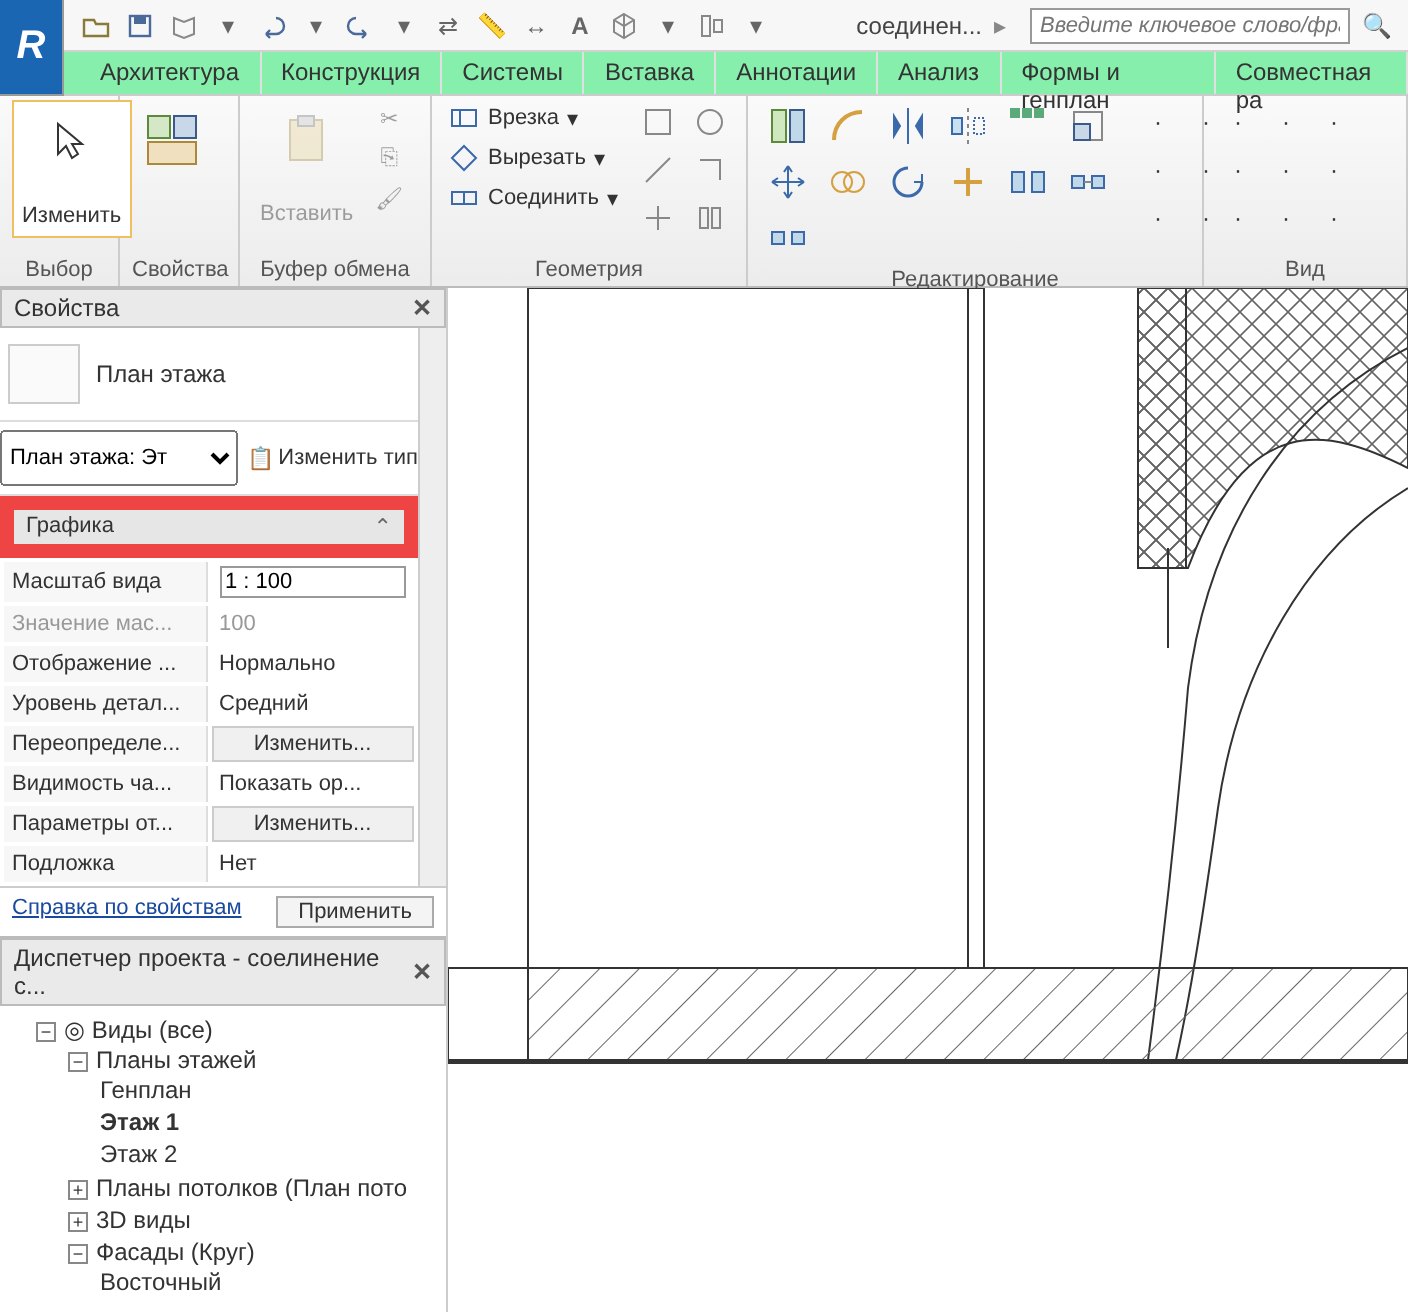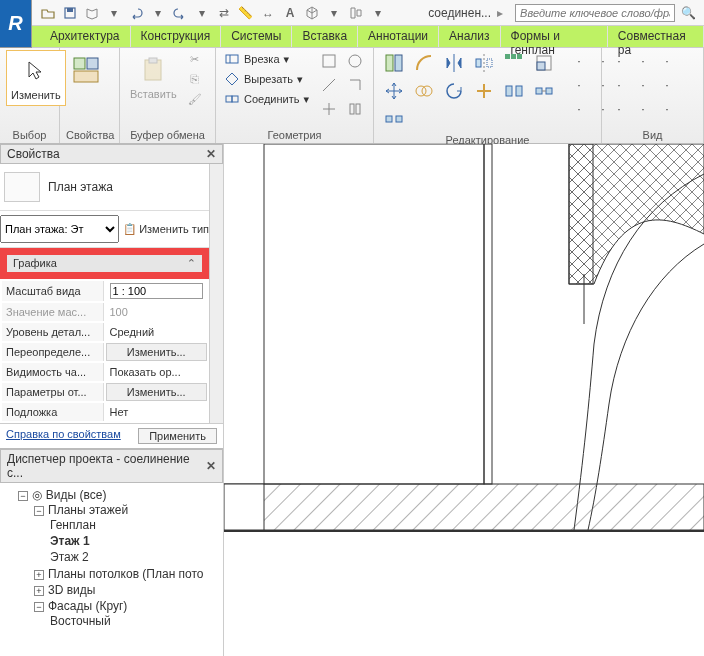--- a/index.html
+++ b/index.html
@@ -3,29 +3,29 @@
 <meta charset="utf-8">
 <style>
 * { box-sizing: border-box; margin: 0; padding: 0; font-family: "Segoe UI", Tahoma, sans-serif; }
 body { background: #fff; width: 704px; height: 656px; overflow: hidden; font-size: 12px; color: #333; }
 .titlebar { height: 26px; background: #f7f7f7; border-bottom: 1px solid #d0d0d0; display: flex; align-items: center; padding: 0 4px; gap: 2px; }
 .titlebar .qat { display: flex; gap: 6px; align-items: center; }
 .titlebar .qat-icon { width:16px; height:16px; color:#666; display:flex; align-items:center; justify-content:center; cursor:pointer; }
 .titlebar .doc-title { margin-left: auto; font-size: 12px; color: #444; }
 .titlebar .search { width: 160px; height: 18px; border: 1px solid #999; background: #fff; font-size: 11px; font-style: italic; color: #888; padding: 0 4px; margin-left: 6px; }
 .app-logo { position: absolute; left: 0; top: 0; width: 32px; height: 48px; background: #1a66b3; border-right: 1px solid #999; border-bottom: 1px solid #999; display:flex; align-items:center; justify-content:center; color:#fff; font-weight:bold; font-size:20px; font-style:italic; z-index:10;}
-.menubar { height: 22px; background: #bef264; border-bottom: 1px solid #ccc; display: flex; padding-left: 40px; }
+.menubar { height: 22px; background: #86efac; border-bottom: 1px solid #ccc; display: flex; padding-left: 40px; }
 .menubar .tab { padding: 3px 10px; font-size: 12px; cursor: pointer; border-right:1px solid #e0e0e0; }
 .ribbon { height: 96px; background: linear-gradient(#fafafa,#ececec); border-bottom: 1px solid #bbb; display: flex; padding-left: 0; }
 .ribbon-panel { border-right: 1px solid #ccc; display:flex; flex-direction:column; padding: 2px 6px 0; }
 .ribbon-panel .panel-body { flex:1; display:flex; align-items:flex-start; gap: 4px; }
 .ribbon-panel .panel-title { text-align:center; font-size:11px; color:#555; padding: 2px 0; }
 .big-btn { display:flex; flex-direction:column; align-items:center; gap:2px; padding: 4px 4px; cursor:pointer; }
 .big-btn .ic { width:32px; height:32px; display:flex; align-items:center; justify-content:center; }
-.big-btn .lbl { font-size:11px; text-align:center; }
+.big-btn .lbl { font-size:11px; text-align:center;margin-top:13px; }
 .sm-btn-col { display:flex; flex-direction:column; gap:2px; }
 .sm-btn { display:flex; align-items:center; gap:4px; padding:1px 2px; font-size:11px; cursor:pointer; white-space:nowrap; }
 .sm-btn .ic { width:16px; height:16px; display:flex; align-items:center; justify-content:center; }
 .icon-grid { display:grid; grid-template-columns:repeat(3,24px); grid-auto-rows:22px; gap:2px; }
 .icon-grid .g { display:flex; align-items:center; justify-content:center; cursor:pointer; }
 .disabled { opacity: 0.45; }
 
 .workspace { display:flex; height: calc(656px - 26px - 22px - 96px); }
 .left-pane { width: 224px; display:flex; flex-direction:column; border-right:1px solid #ccc; }
 .drawing { flex:1; background:#fff; position:relative; overflow:hidden; }
@@ -388,20 +388,24 @@
             </div>
           <table class="prop-table">
             <tbody>
                 <tr>
                   <td>Масштаб вида</td>
                   <td><input value="1 : 100" style=""></td>
                 </tr>
             <tr class="greyed">
                   <td>Значение мас...</td>
                   <td>100</td>
+                </tr>
+            <tr>
+                  <td>Отображение ...</td>
+                  <td>Нормально</td>
                 </tr>
             <tr>
                   <td>Уровень детал...</td>
                   <td>Средний</td>
                 </tr>
             <tr>
                   <td>Переопределе...</td>
                   <td class="btn-cell">Изменить...</td>
                 </tr>
             <tr>

